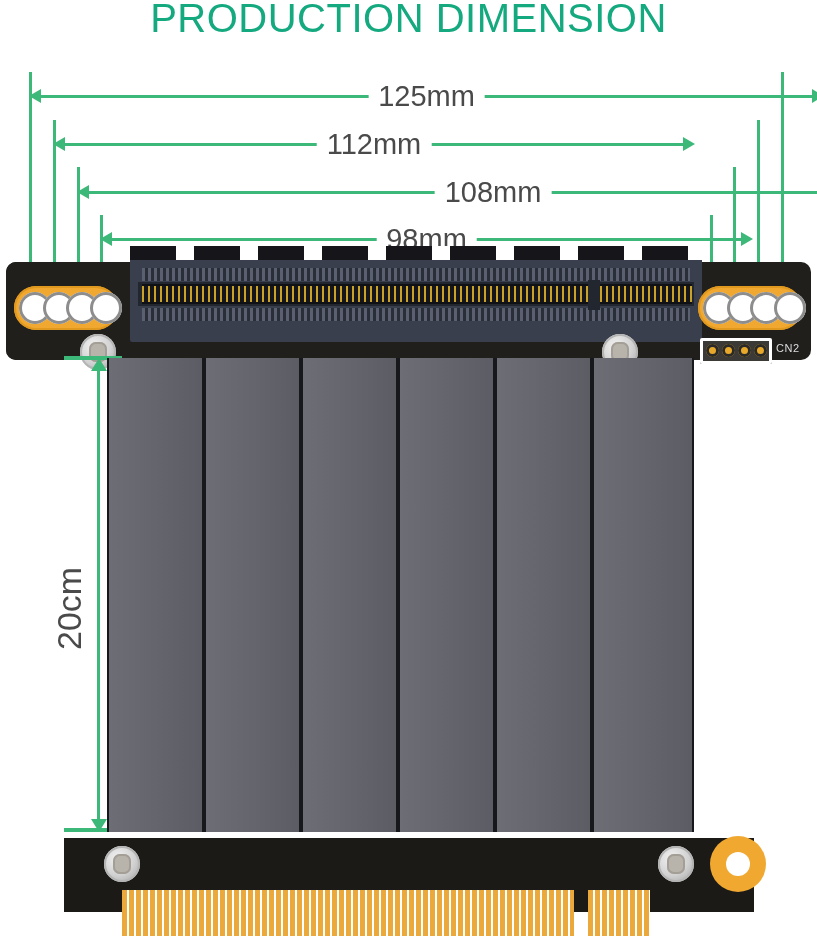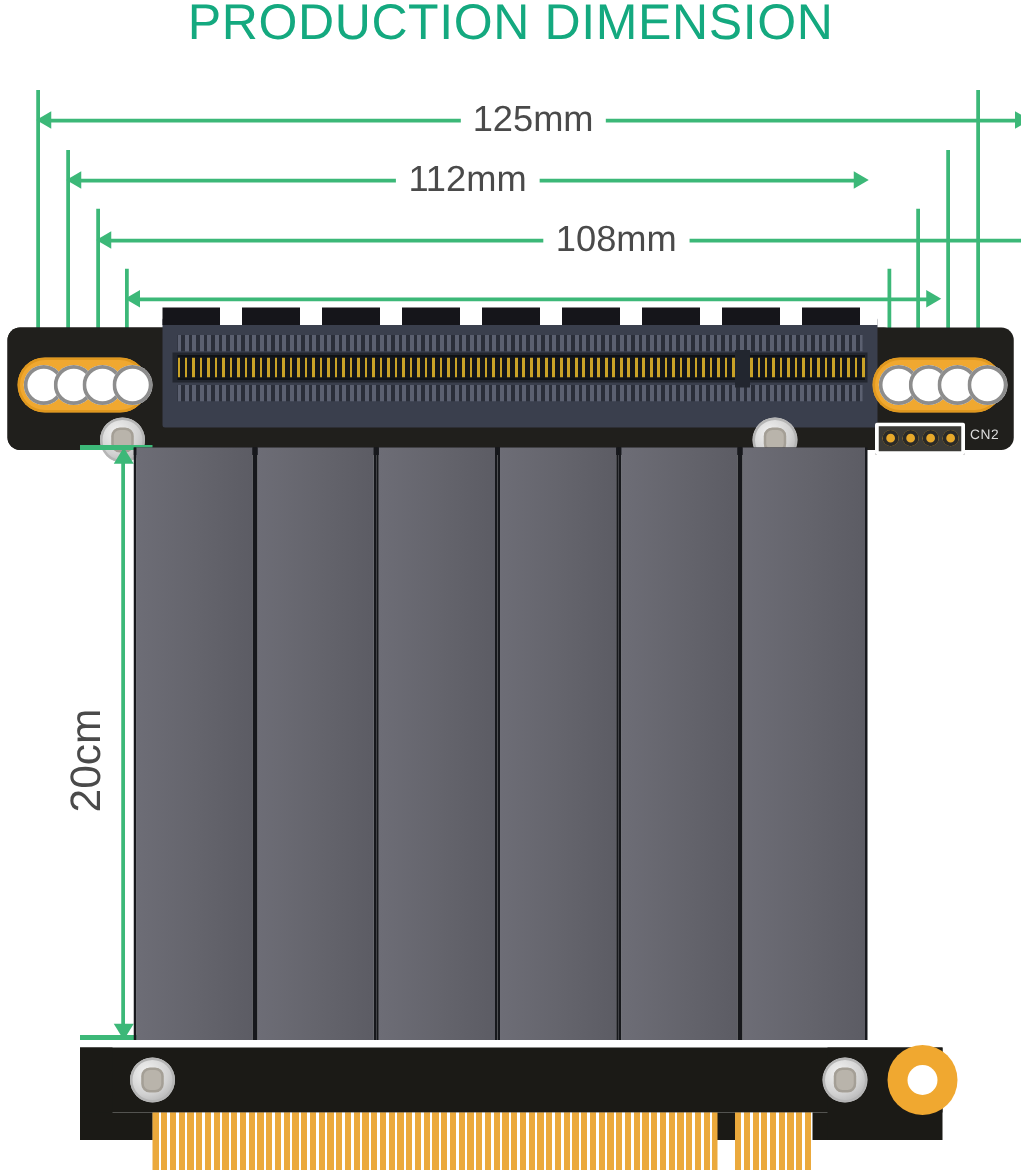--- a/index.html
+++ b/index.html
@@ -165,20 +165,21 @@
     <div class="arrow left" style="left:0;"></div>
     <div class="arrow right" style="right:0;"></div>
     <div class="dim-bar" style="left:10px;right:10px;"></div>
     <div class="dim-label" style="left:50%;transform:translateX(-50%);">108mm</div>
   </div>
 
   <div class="dim-row" style="left:100px;top:228px;width:613px;">
     <div class="arrow left" style="left:0;"></div>
     <div class="arrow right" style="right:0;"></div>
     <div class="dim-bar" style="left:10px;right:10px;"></div>
+    <div class="dim-label" style="left:50%;transform:translateX(-50%);">98mm</div>
   </div>
 
   <div id="top-board">
     <div id="top-board-inner"></div>
 
     <div id="slot-housing">
       <div class="slot-tabs"></div>
       <div class="slot-comb" style="left:12px;top:14px;width:548px;"></div>
       <div class="slot-rail" style="left:8px;top:28px;width:556px;height:24px;"></div>
       <div class="slot-pins" style="left:12px;top:30px;width:446px;"></div>

